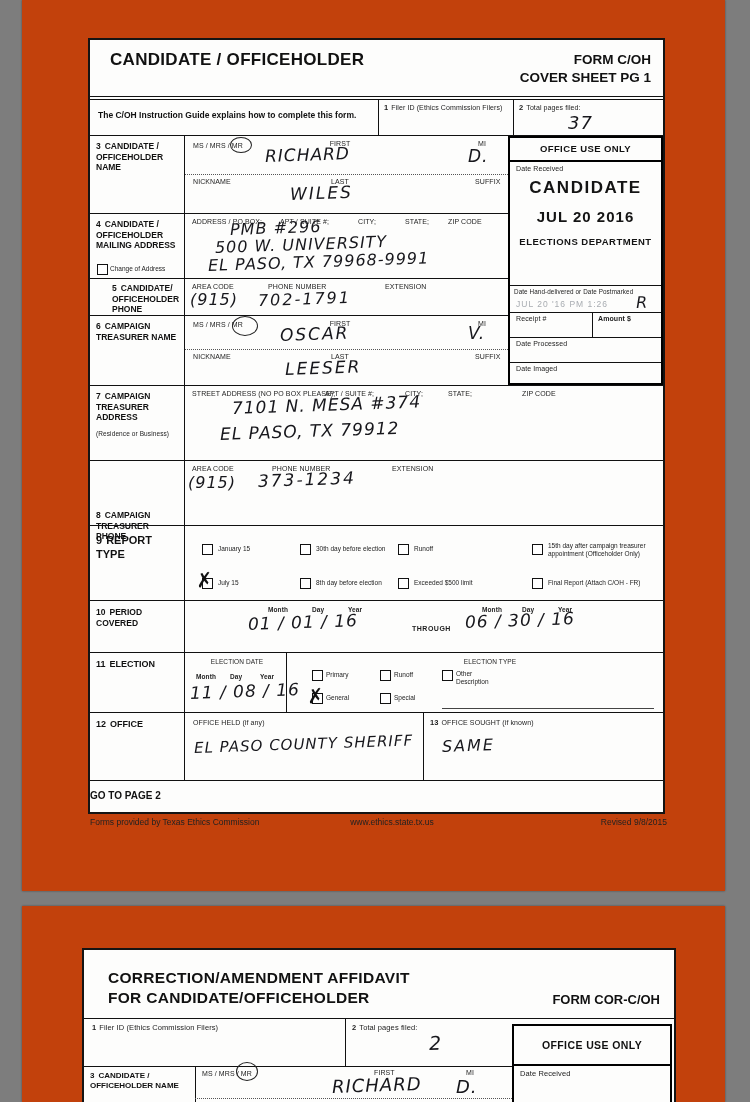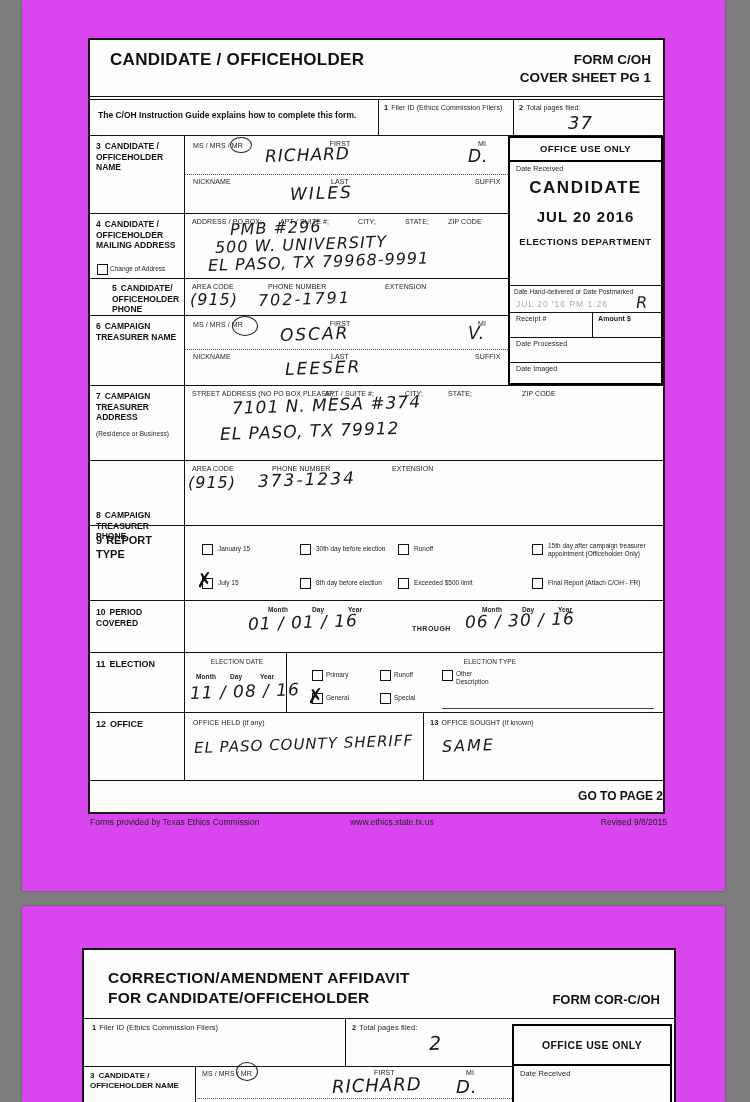--- a/index.html
+++ b/index.html
@@ -1,21 +1,21 @@
 <!DOCTYPE html>
 <html><head>
 <meta charset="utf-8">
 <style>
   html,body{margin:0;padding:0;}
   body{
     width:750px;height:1102px;position:relative;overflow:hidden;
     background:#7d7d7d;
     font-family:"Liberation Sans", sans-serif;color:#111;
   }
-  .page{position:absolute;left:22px;width:703px;background:#d946ef;box-shadow:0 0 2px rgba(0,0,0,.4);}
+  .page{position:absolute;left:22px;width:703px;background:#c2410c;box-shadow:0 0 2px rgba(0,0,0,.4);}
   #page1{top:0;height:891px;}
   #page2{top:906px;height:196px;}
   .form{position:absolute;border:2px solid #141414;background:#fdfdfc;box-sizing:content-box;}
   
   .abs{position:absolute;}
   .sl{position:absolute;font-size:7px;line-height:1.15;color:#1c1c1c;letter-spacing:.1px;white-space:nowrap;}
   .num{font-weight:bold;font-size:7.5px;margin-right:3px;}
   .seclbl{position:absolute;font-size:8.5px;font-weight:bold;line-height:1.25;color:#111;}
   .seclbl .n{margin-right:4px;}
   .row{position:absolute;left:0;width:573px;border-top:1px solid #111;box-sizing:border-box;}
@@ -26,22 +26,22 @@
   .cb{position:absolute;width:9px;height:9px;border:1.2px solid #111;background:#fff;}
   .cb-lbl{position:absolute;font-size:6.5px;line-height:1.3;color:#1c1c1c;}
   .hw{position:absolute;font-family:"DejaVu Sans",sans-serif;font-style:italic;color:#17171c;
       white-space:nowrap;transform:rotate(-2deg);transform-origin:left center;letter-spacing:1px;}
   .hw.r0{transform:none;}
   .xmark{position:absolute;font-family:"DejaVu Sans",sans-serif;font-size:20px;line-height:1;
       color:#111;transform:rotate(-6deg);font-style:italic;}
   .circ{position:absolute;border:1.6px solid #222;border-radius:50%;}
   .title{position:absolute;font-weight:bold;font-size:17px;line-height:1.3;letter-spacing:.3px;}
   .code{position:absolute;font-weight:bold;font-size:13.5px;line-height:1.3;text-align:right;}
-  .goto{position:absolute;left:0;width:573px;border-top:1px solid #111;text-align:right;
-      font-weight:bold;font-size:12px;box-sizing:border-box;padding-left:36px;}
+  .goto{position:absolute;left:0;width:573px;border-top:1px solid #111;text-align:left;
+      font-weight:bold;font-size:10px;box-sizing:border-box;}
   .footer{position:absolute;font-size:8.5px;color:#222;}
   
   .obox{position:absolute;border:2px solid #000;background:#fdfdfc;box-sizing:border-box;}
   .obox .hdr{position:absolute;left:0;right:0;top:0;border-bottom:2px solid #000;text-align:center;
       font-weight:bold;}
   .stamp{position:absolute;left:0;right:0;text-align:center;font-weight:bold;color:#141414;}
   .faint{position:absolute;color:#a8acb1;font-size:8.5px;letter-spacing:1px;white-space:nowrap;}
 </style>
 </head>
 <body>

